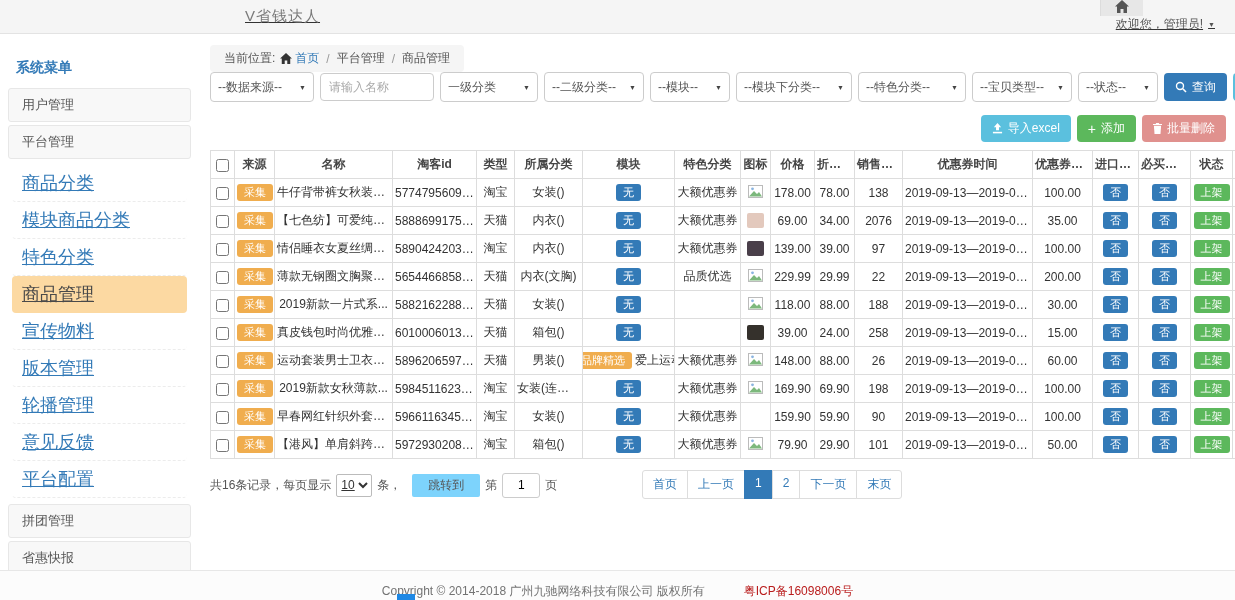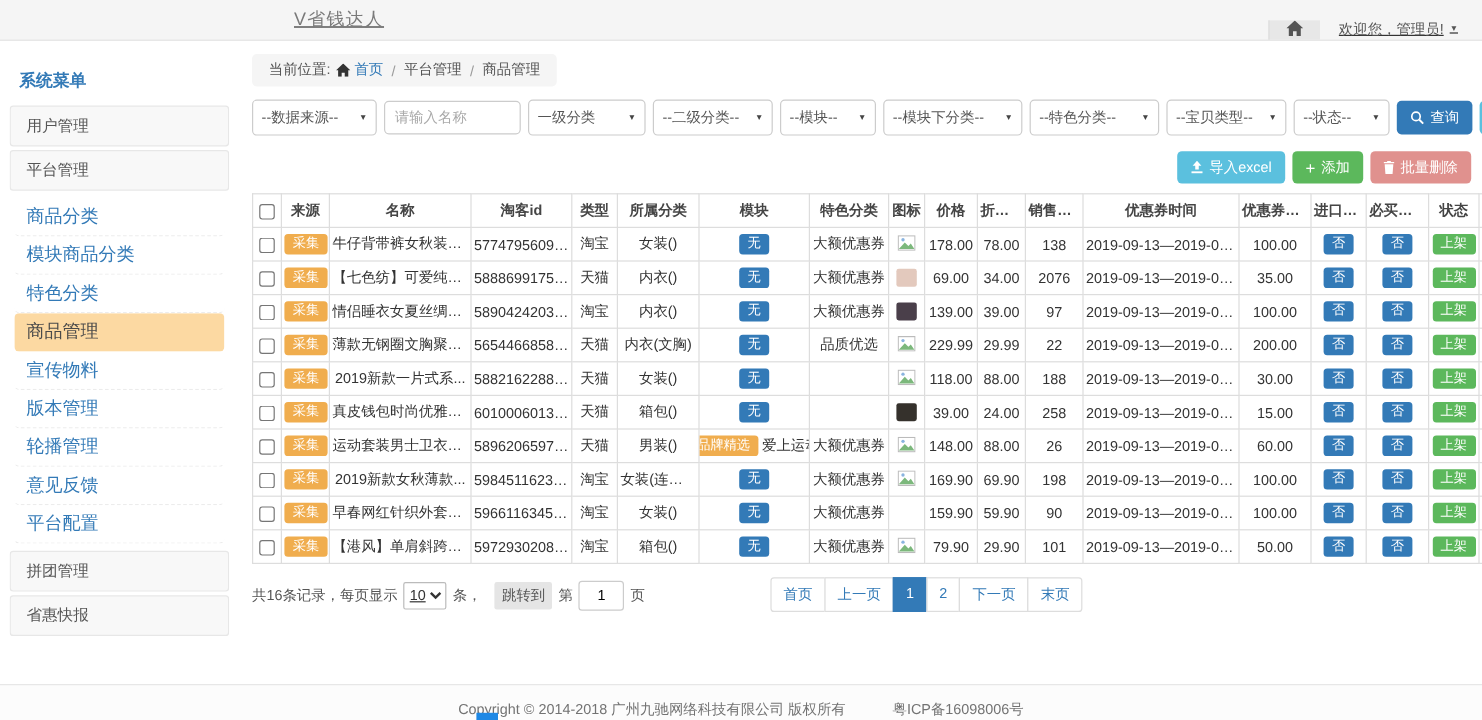--- a/index.html
+++ b/index.html
@@ -4,38 +4,38 @@
 <style>
   html,body{margin:0;padding:0;}
   body{
     width:1235px;height:600px;overflow:hidden;position:relative;
     background:#fff;color:#333;
     font-family:"Liberation Sans","DejaVu Sans",sans-serif;font-size:12px;
   }
   
   .topbar{height:33px;background:#f5f5f5;border-bottom:1px solid #e3e3e3;display:flex;align-items:center;text-decoration:underline;}
   .brand{margin-left:245px;font-size:15px;color:#7a7a7a;letter-spacing:1px;}
-  .topbar-right{margin-left:auto;display:flex;align-items:flex-end;height:100%;}
+  .topbar-right{margin-left:auto;display:flex;align-items:flex-start;height:100%;flex-direction:column;}
   .home-block{width:42px;background:#e7e7e7;border-left:1px solid #dcdcdc;display:flex;align-items:center;justify-content:center;cursor:pointer;}
   .welcome{display:flex;align-items:center;gap:5px;padding:0 20px 0 16px;color:#555;cursor:pointer;}
   .welcome .caret{font-size:7px;color:#555;}
   
   .sidebar{position:absolute;left:8px;top:52px;width:183px;height:518px;overflow:hidden;}
   .menu-heading{color:#337ab7;font-weight:bold;font-size:14px;padding:7px 8px 11px 8px;}
   .top-item{background:#f8f8f8;border:1px solid #e7e7e7;border-radius:3px;padding:7px 13px;color:#555;margin-bottom:3px;font-size:13px;cursor:pointer;}
   .submenu{padding:3px 4px 6px 4px;}
-  .sub-item{padding:6px 10px;color:#337ab7;border-bottom:1px dashed #ececec;font-size:15px;border-radius:4px;cursor:pointer;}
+  .sub-item{padding:6px 10px;color:#337ab7;border-bottom:1px dashed #ececec;font-size:18px;border-radius:4px;cursor:pointer;text-decoration:underline;}
   .sub-item.selected{background:#fcd9a2;border-bottom-color:transparent;color:#4a4a4a;}
   
   .main{position:absolute;left:210px;top:45px;width:1016px;}
   .breadcrumb{display:inline-flex;align-items:center;background:#f5f5f5;border-radius:4px;padding:5px 14px;color:#555;}
   .breadcrumb .home-link{color:#337ab7;cursor:pointer;margin-left:3px;}
   .breadcrumb .sep{color:#9a9a9a;margin:0 7px;}
   .breadcrumb .crumb{color:#555;}
-  .filter-row{display:flex;gap:6px;margin-top:11px;align-items:center;flex-wrap:nowrap;}
+  .filter-row{display:flex;gap:6px;align-items:center;flex-wrap:nowrap;}
   .fselect{height:28px;border:1px solid #ccc;border-radius:4px;background:#fff;display:flex;align-items:center;justify-content:space-between;padding:0 7px;color:#555;cursor:pointer;flex:none;}
   .fselect .caret{font-size:7px;color:#444;margin-left:4px;}
   .finput{height:26px;border:1px solid #ccc;border-radius:4px;padding:0 8px;color:#555;flex:none;font-size:12px;outline:none;}
   .finput::placeholder{color:#aaa;}
   .btn{height:28px;border:none;border-radius:4px;color:#fff;display:inline-flex;align-items:center;gap:5px;padding:0 11px;font-size:12px;cursor:pointer;flex:none;font-family:inherit;}
   .btn.primary{background:#337ab7;}
   .btn.info{background:#5bc0de;}
   .btn.success{background:#5cb85c;}
   .btn.danger{background:#e0918e;}
   .action-row{display:flex;justify-content:flex-end;gap:6px;margin:13px 0 8px 0;}
@@ -49,30 +49,30 @@
   .badge{display:inline-block;padding:2px 7px;border-radius:3px;color:#fff;font-size:11px;line-height:13px;}
   .badge.orange{background:#f0ad4e;}
   .badge.blue{background:#337ab7;}
   .badge.green{background:#5cb85c;}
   .module-cell{display:flex;align-items:center;justify-content:center;gap:3px;}
   .thumb{display:inline-block;width:17px;height:15px;border-radius:2px;vertical-align:middle;}
   input[type=checkbox]{width:13px;height:13px;margin:0;vertical-align:middle;}
   
   .pagination-row{margin-top:11px;display:flex;align-items:center;position:relative;height:30px;color:#555;gap:5px;}
   .page-size{height:23px;border:1px solid #bbb;border-radius:2px;background:#fff;font-size:12px;font-family:inherit;color:#333;text-decoration:underline;}
-  .jump-label{background:#e5e5e5;padding:3px 6px;border-radius:2px;color:#555;cursor:pointer;}
+  .jump-label{background:#7dd3fc;padding:3px 16px;border-radius:2px;color:#555;cursor:pointer;}
   .page-input{width:32px;height:21px;border:1px solid #ccc;border-radius:3px;text-align:center;font-size:12px;outline:none;font-family:inherit;}
   .pager{position:absolute;left:432px;top:0;display:flex;}
   .pager .pg{border:1px solid #ddd;padding:5px 10px;color:#337ab7;margin-left:-1px;background:#fff;cursor:pointer;}
   .pager .pg:first-child{border-radius:3px 0 0 3px;margin-left:0;}
   .pager .pg:last-child{border-radius:0 3px 3px 0;}
   .pager .pg.active{background:#337ab7;color:#fff;border-color:#337ab7;}
   
   .footer{position:absolute;left:0;top:570px;width:1235px;height:30px;border-top:1px solid #e7e7e7;background:#fcfcfc;text-align:center;padding-top:12px;box-sizing:border-box;color:#737373;}
-  .footer a{color:#737373;text-decoration:none;cursor:pointer;margin-left:39px;}
+  .footer a{color:#b91c1c;text-decoration:none;cursor:pointer;margin-left:39px;}
   .artifact{position:absolute;left:397px;top:594px;width:18px;height:6px;background:#1e88e5;}
 </style>
 </head>
 <body>
 
 <div class="topbar">
   <div class="brand">V省钱达人</div>
   <div class="topbar-right">
     <div class="home-block">
       <span>

